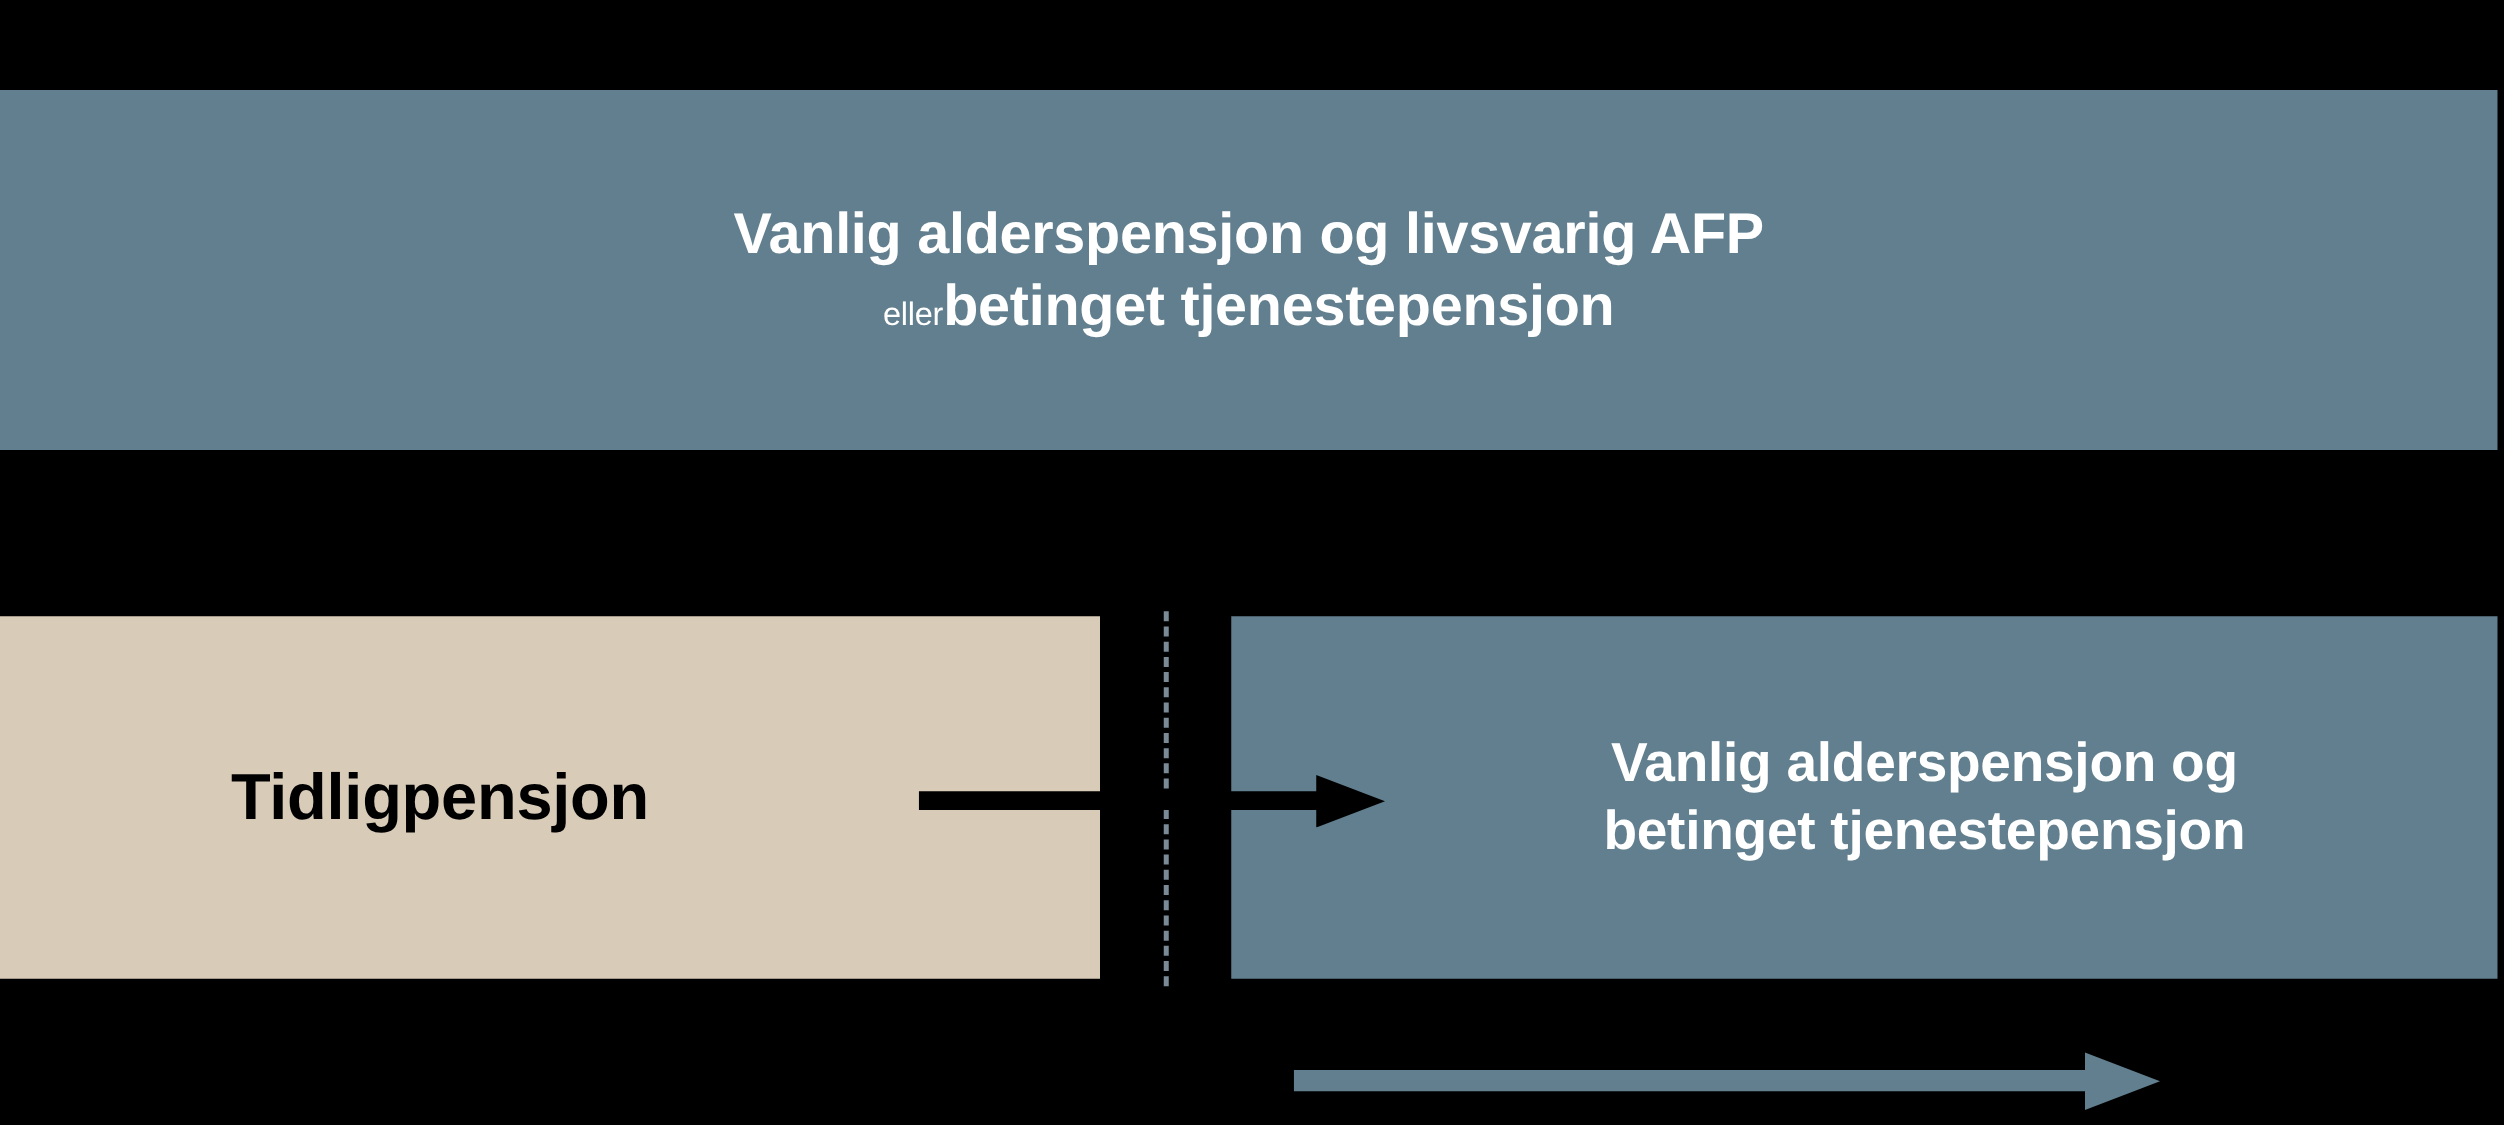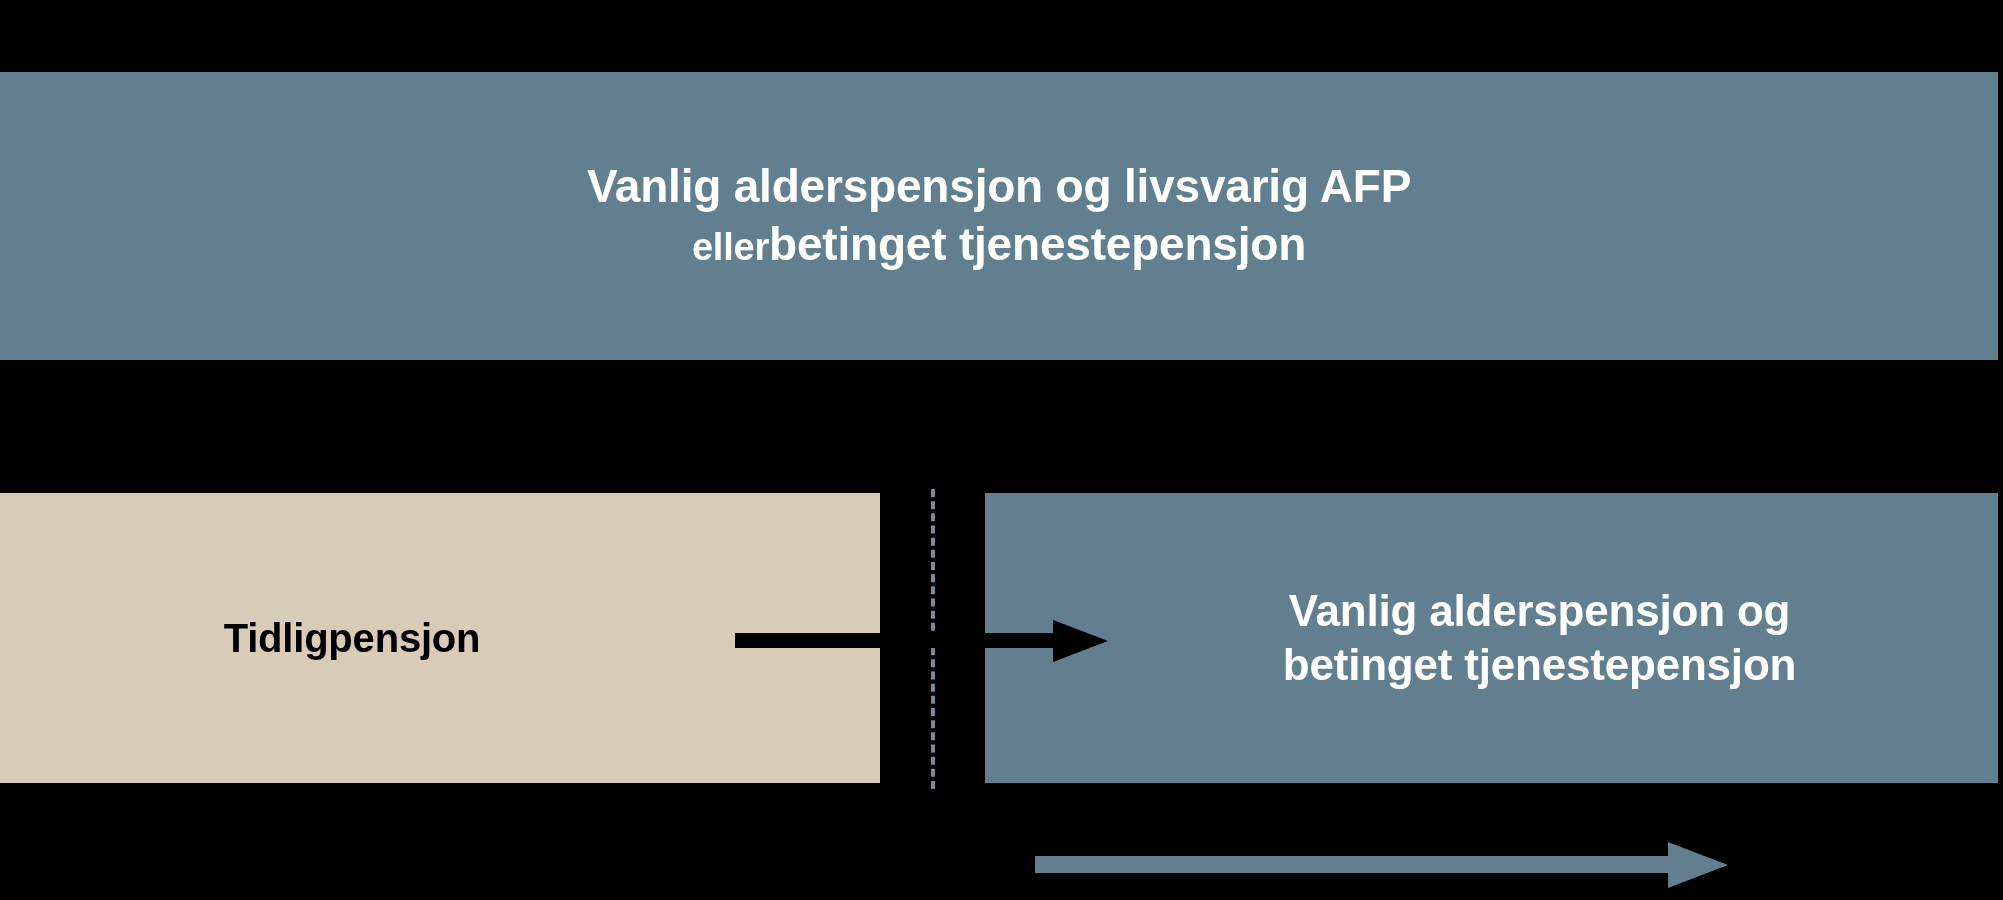--- a/index.html
+++ b/index.html
@@ -44,40 +44,40 @@
   .top-banner-line-1 {
     font-size: 46px;
     font-weight: bold;
   }
   .top-banner-line-2 {
     font-size: 46px;
     font-weight: bold;
     margin-top: 6px;
   }
   .weak {
-    font-weight: bold;
-    font-size: 38px;
+    font-weight: normal;
+    font-size: 26px;
   }
 
   
   .beige-box {
     position: absolute;
     left: 0px;
     top: 493px;
     width: 880px;
     height: 290px;
     background: #d8cbb8;
     display: flex;
     align-items: center;
     justify-content: center;
     box-sizing: border-box;
   }
   .beige-box-label {
     color: #000000;
-    font-size: 40px;
+    font-size: 52px;
     font-weight: bold;
     text-align: center;
     white-space: nowrap;
     letter-spacing: -0.2px;
     transform: translateX(-88px);
   }
 
   
   .dashed-divider {
     position: absolute;

